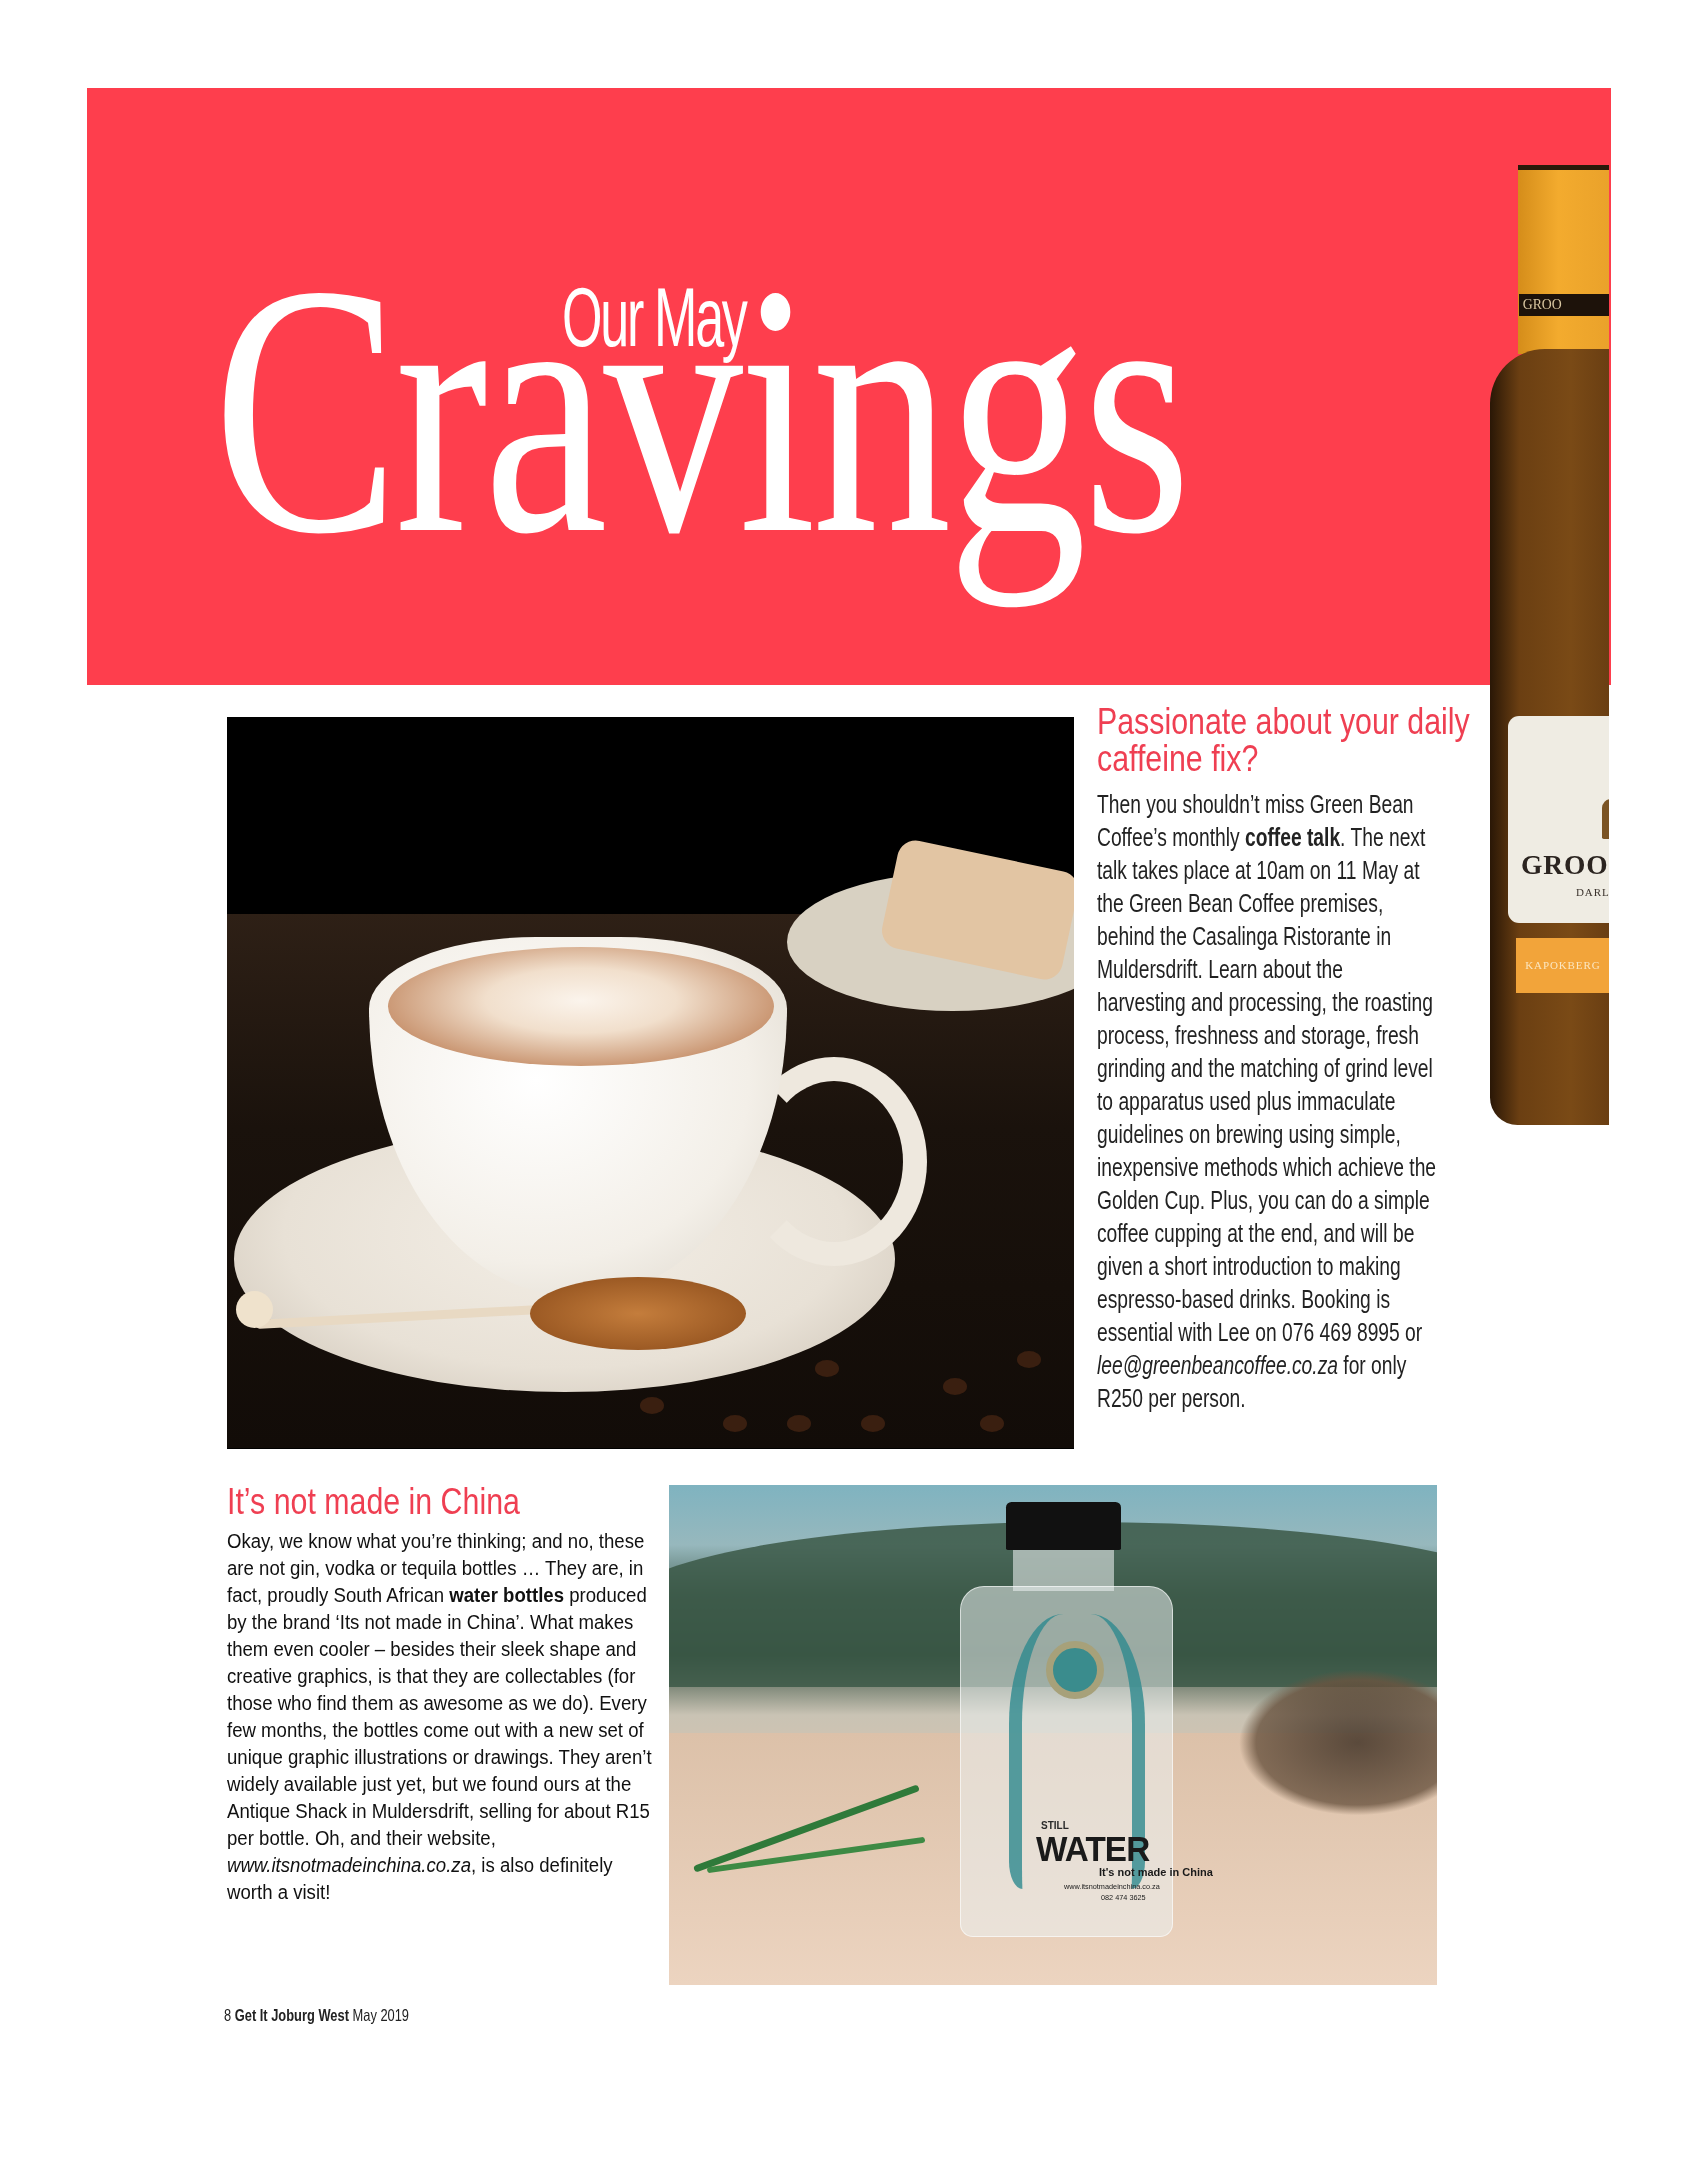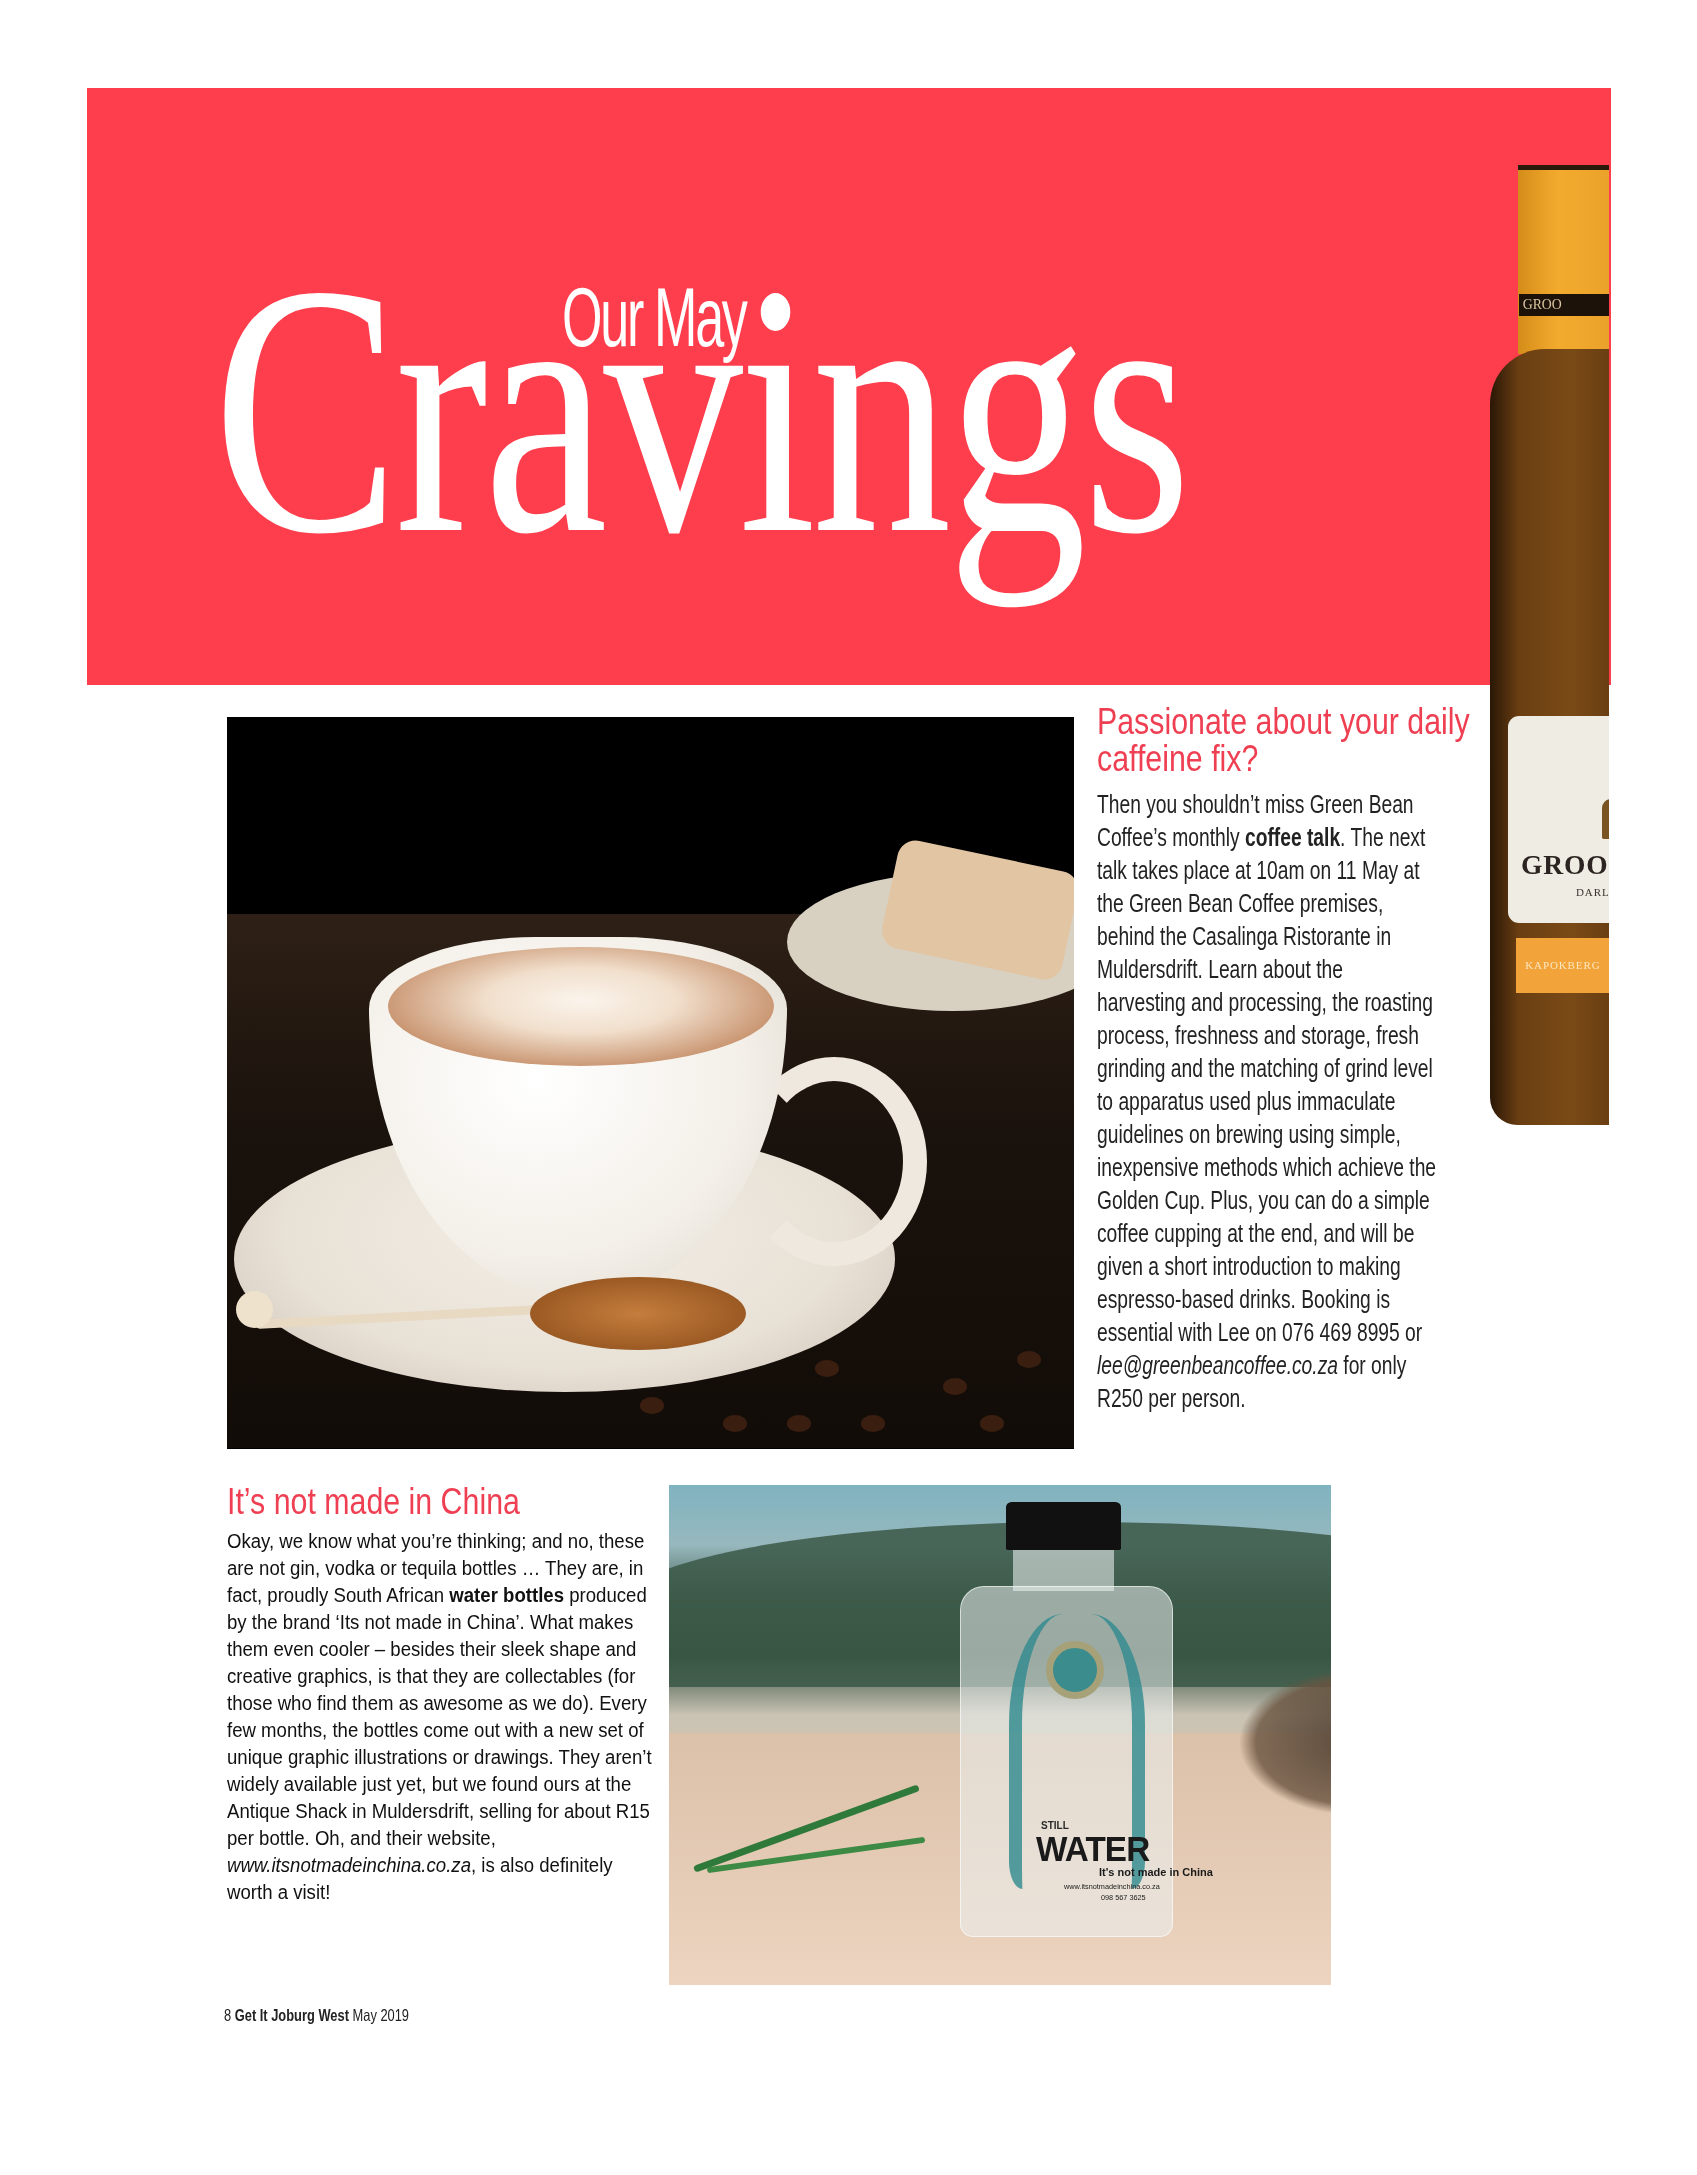--- a/index.html
+++ b/index.html
@@ -38,21 +38,21 @@
   .article1-body { position:absolute; left:1097px; top:788px; width:459px; color:#222; font-family:"Liberation Sans", sans-serif; font-size:26px; line-height:33px; transform:scaleX(0.74); transform-origin:left top; }
   .article1-body b { font-weight:bold; }
   .article1-body i { font-style:italic; }
 
   .article2-heading { position:absolute; left:227px; top:1482px; color:#ef3f52; font-family:"Liberation Sans", sans-serif; font-size:37px; line-height:40px; transform:scaleX(0.82); transform-origin:left top; white-space:nowrap; }
   .article2-body { position:absolute; left:227px; top:1528px; width:432px; color:#111; font-family:"Liberation Sans", sans-serif; font-size:20px; line-height:27px; transform:scaleX(0.93); transform-origin:left top; width:459px; }
   .article2-body b { font-weight:bold; }
   .article2-body i { font-style:italic; }
 
   
-  .water-photo { position:absolute; left:669px; top:1485px; width:662px; height:500px; overflow:hidden; background:linear-gradient(180deg,#7fb3c0 0%,#97b8bd 12%,#4d6a5e 22%,#2f4a3a 34%,#c9c3b4 46%,#d9c3ae 60%,#e6cdb8 100%); }
+  .water-photo { position:absolute; left:669px; top:1485px; width:768px; height:500px; overflow:hidden; background:linear-gradient(180deg,#7fb3c0 0%,#97b8bd 12%,#4d6a5e 22%,#2f4a3a 34%,#c9c3b4 46%,#d9c3ae 60%,#e6cdb8 100%); }
   .wp-mount { position:absolute; left:-46px; top:37px; width:918px; height:165px; background:#3b5847; border-radius:50% 50% 0 0; opacity:0.85; }
   .wp-sand { position:absolute; left:0; top:248px; width:801px; height:252px; background:linear-gradient(180deg,#dcc1a9,#ecd4c0); }
   .wp-rocks { position:absolute; left:569px; top:184px; width:239px; height:147px; background:radial-gradient(ellipse,#3a2c20 0%,#6a5440 60%,transparent 70%); opacity:0.8; }
   .wp-palm { position:absolute; left:18.4px; top:340px; width:239px; height:7.3px; background:#2f7a3a; transform:rotate(-20deg); border-radius:3.7px; }
   .wp-palm2 { position:absolute; left:37px; top:367px; width:220px; height:5.5px; background:#3d8a44; transform:rotate(-8deg); border-radius:3.7px; }
   .wp-bottle { position:absolute; left:291px; top:101px; width:211px; height:349px; border-radius:24px 24px 13px 13px; background:rgba(235,240,240,0.55); border:1.8px solid rgba(255,255,255,0.6); }
   .wp-neck { position:absolute; left:344px; top:51px; width:101px; height:55px; background:rgba(230,235,235,0.6); }
   .wp-cap { position:absolute; left:337px; top:16.5px; width:115px; height:48px; background:#111; border-radius:5.5px 5.5px 1.8px 1.8px; }
   .wp-tree { position:absolute; left:340px; top:129px; width:110px; height:275px; border-left:13px solid #2f8a8f; border-right:13px solid #2f8a8f; border-radius:40% 40% 10% 10%; opacity:0.8; }
   .wp-diver { position:absolute; left:377px; top:156px; width:44px; height:44px; border-radius:50%; border:7.3px solid #a7a17a; background:#3a8c8d; }
@@ -119,17 +119,17 @@
   <div class="wp-palm2"></div>
   <div class="wp-neck"></div>
   <div class="wp-bottle"></div>
   <div class="wp-cap"></div>
   <div class="wp-tree"></div>
   <div class="wp-diver"></div>
   <div class="wp-still">STILL</div>
   <div class="wp-water-word">WATER</div>
   <div class="wp-tagline">It's not made in China</div>
   <div class="wp-url">www.itsnotmadeinchina.co.za</div>
-  <div class="wp-phone">098 567 3625</div>
+  <div class="wp-phone">082 474 3625</div>
 </div>
 
 <div class="footer"><span>8</span> <b>Get It Joburg West</b> <span>May 2019</span></div>
 
 
 </body></html>

